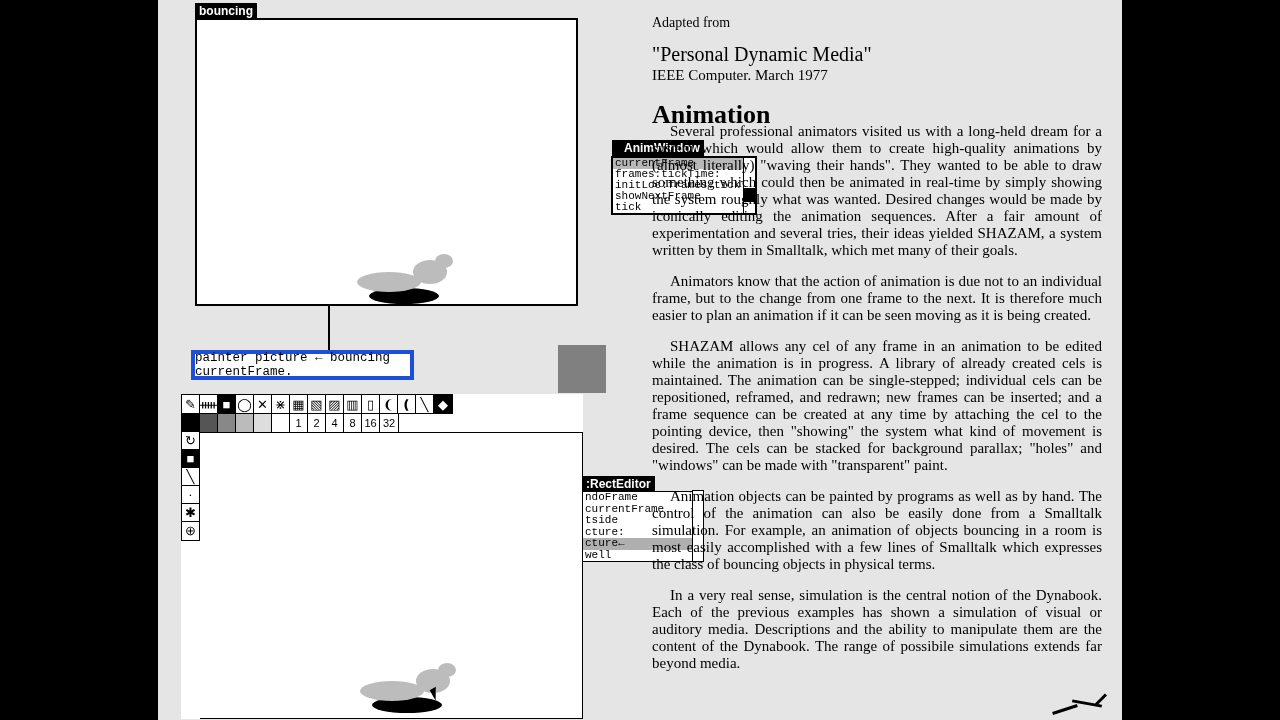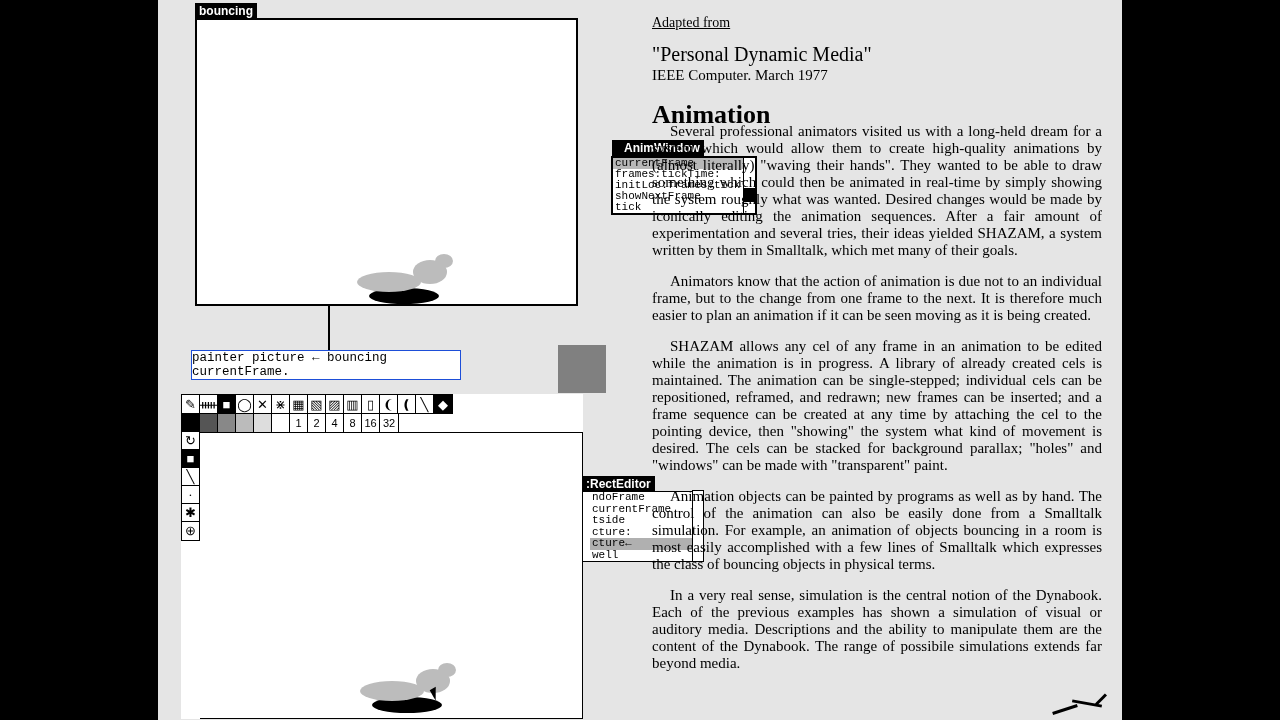--- a/index.html
+++ b/index.html
@@ -44,22 +44,22 @@
     position: absolute;
     left: 170px; top: 306px;
     width: 2px; height: 44px;
     background: #000;
   }
 
   
   .codebox {
     position: absolute;
     left: 33px; top: 350px;
-    width: 270px; height: 30px;
-    border: 1px solid #1d4ed8;
+    width: 223px; height: 30px;
+    border: 4px solid #1d4ed8;
     background: #fff;
     display: flex; align-items: center; justify-content: center;
     font-family: Menlo, 'Courier New', monospace;
     font-size: 12.5px;
   }
 
   
   .gray-swatch {
     position: absolute;
     left: 400px; top: 345px;
@@ -100,21 +100,20 @@
   .rect-menu {
     position: absolute;
     left: 424px; top: 491px;
     width: 122px;
     border: 1px solid #000;
     border-right: 2px solid #000;
     background: #fff;
     font-family: Menlo, 'Courier New', monospace;
     font-size: 11px;
     line-height: 11.5px;
-    padding-left: 7px;
   }
   .rect-menu div { padding: 0 2px; white-space: nowrap; overflow: hidden; }
   .rect-menu .sel { background: #b0b0b0; }
   .rect-scroll {
     position: absolute;
     left: 534px; top: 490px;
     width: 12px; height: 72px;
     border: 1px solid #000;
     background: #fff;
   }
@@ -180,21 +179,21 @@
 
   
   .text-col {
     position: absolute;
     left: 494px; top: 14px;
     width: 450px;
     font-size: 15px;
     line-height: 17px;
     color: #000;
   }
-  .adapted { font-size: 14px; margin-bottom: 15px; text-decoration: underline; }
+  .adapted { font-size: 14px; margin-bottom: 15px; }
   .paper-title { font-size: 20px; margin: 2px 0 4px 0; }
   .journal { font-size: 15px; margin-bottom: 22px; }
   .journal .b { font-weight: normal; }
   h2.section {
     font-family: 'Times New Roman', serif;
     font-weight: bold;
     font-size: 26px;
     margin-bottom: 0;
   }
   .para { text-align: justify; margin-bottom: 14px; text-indent: 18px; }

